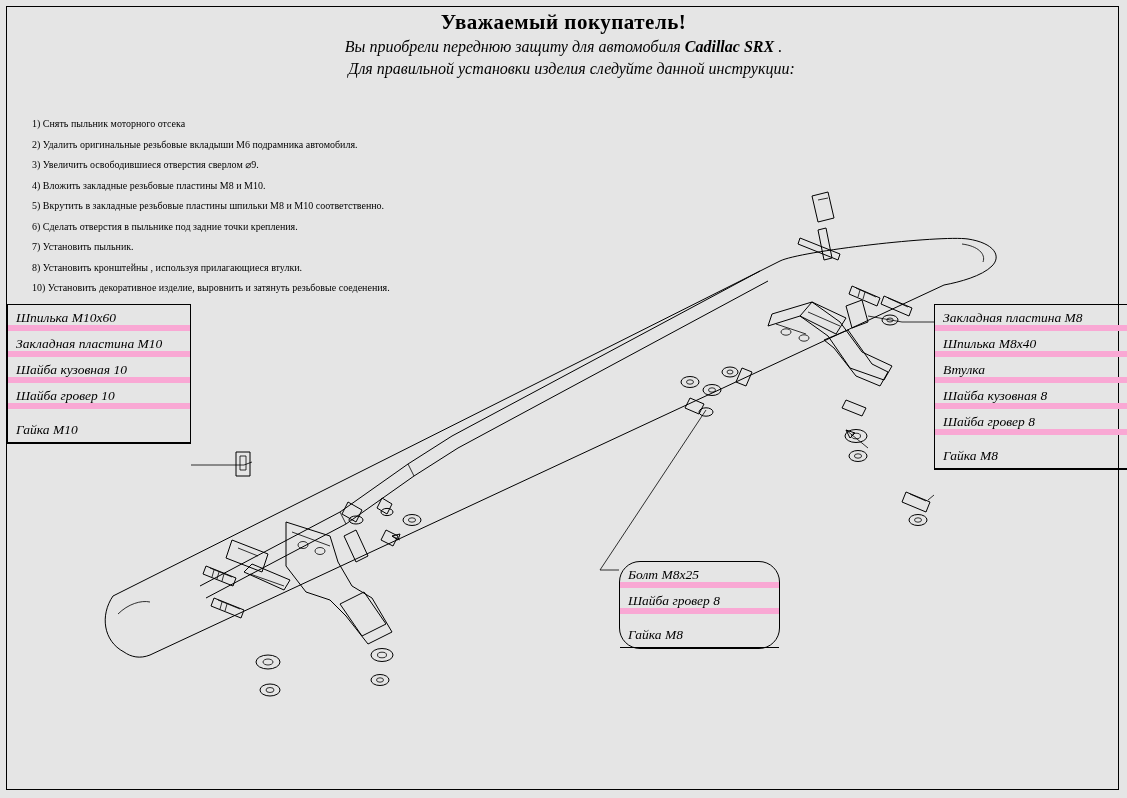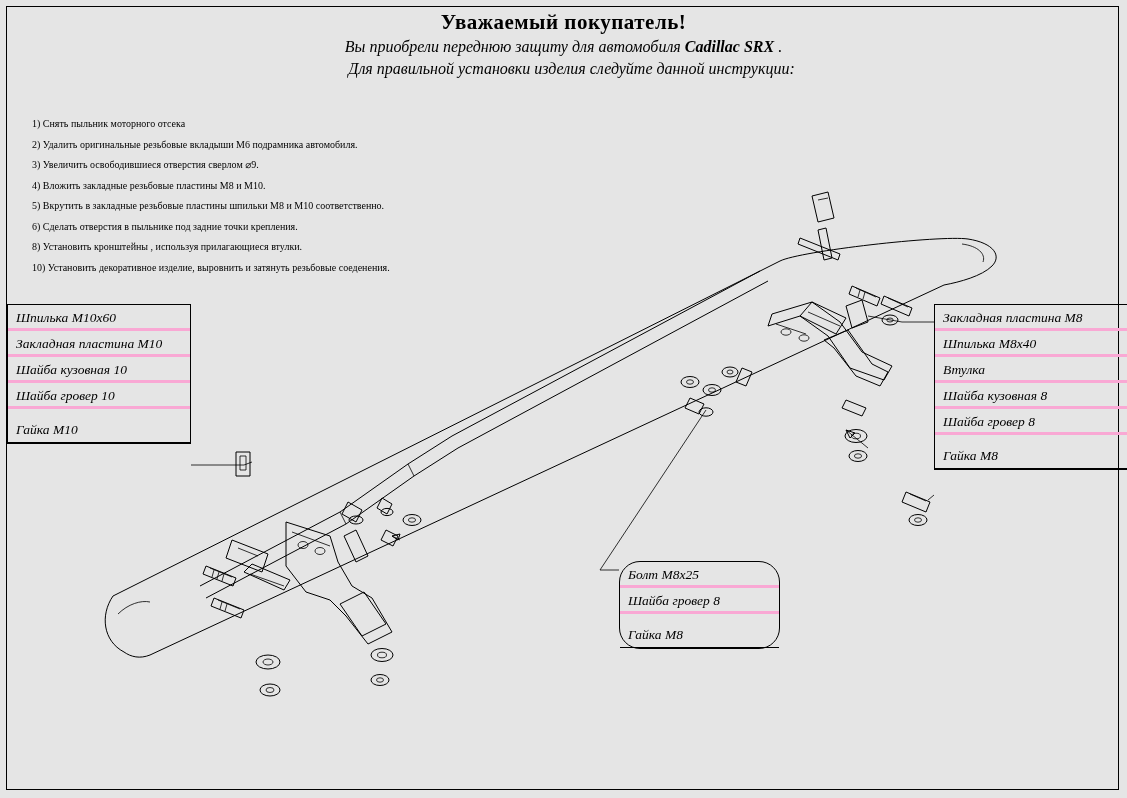--- a/index.html
+++ b/index.html
@@ -67,21 +67,21 @@
   
   .callout {
     position: absolute;
     border: 1px solid #000;
     box-sizing: border-box;
     font-family: "Liberation Serif", serif;
     font-style: italic;
     font-size: 13.5px;
   }
   .callout .row {
-    border-bottom: 3px solid #f9a8d4;
+    border-bottom: 6px solid #f9a8d4;
     padding: 4px 8px 4px 8px;
     height: 26px;
     box-sizing: border-box;
     line-height: 18px;
     white-space: nowrap;
   }
   .callout .row:last-child { border-bottom: none; margin-top: 8px; }
 
   #callout-left  { left: 7px;   top: 304px;  width: 184px; }
   #callout-right { left: 934px; top: 304px;  width: 224px; }
@@ -118,20 +118,21 @@
 
   <div class="subtitle2">Для правильной установки изделия  следуйте данной инструкции:</div>
 
   <div class="steps">
     <div>1) Снять пыльник моторного отсека</div>
     <div>2) Удалить оригинальные резьбовые вкладыши М6 подрамника автомобиля.</div>
     <div>3) Увеличить освободившиеся отверстия сверлом ⌀9.</div>
     <div>4) Вложить закладные резьбовые пластины М8 и М10.</div>
     <div>5) Вкрутить в закладные резьбовые пластины шпильки М8 и М10 соответственно.</div>
     <div>6) Сделать отверстия в пыльнике под задние точки крепления.</div>
+    <div>7) Установить пыльник.</div>
     <div>8) Установить кронштейны , используя прилагающиеся втулки.</div>
     <div>10) Установить декоративное изделие, выровнить и затянуть резьбовые соеденения.</div>
   </div>
 
   <svg class="art" viewBox="0 0 1127 798">
 
     <g>
       <path class="st" d="M124,652 C103,641 100,615 113,596 L780,261 C800,251 940,235 968,239
                           C994,243 1002,256 992,266 C982,276 960,282 944,285 L150,655
                           C140,659 131,657 124,652 Z"></path>

